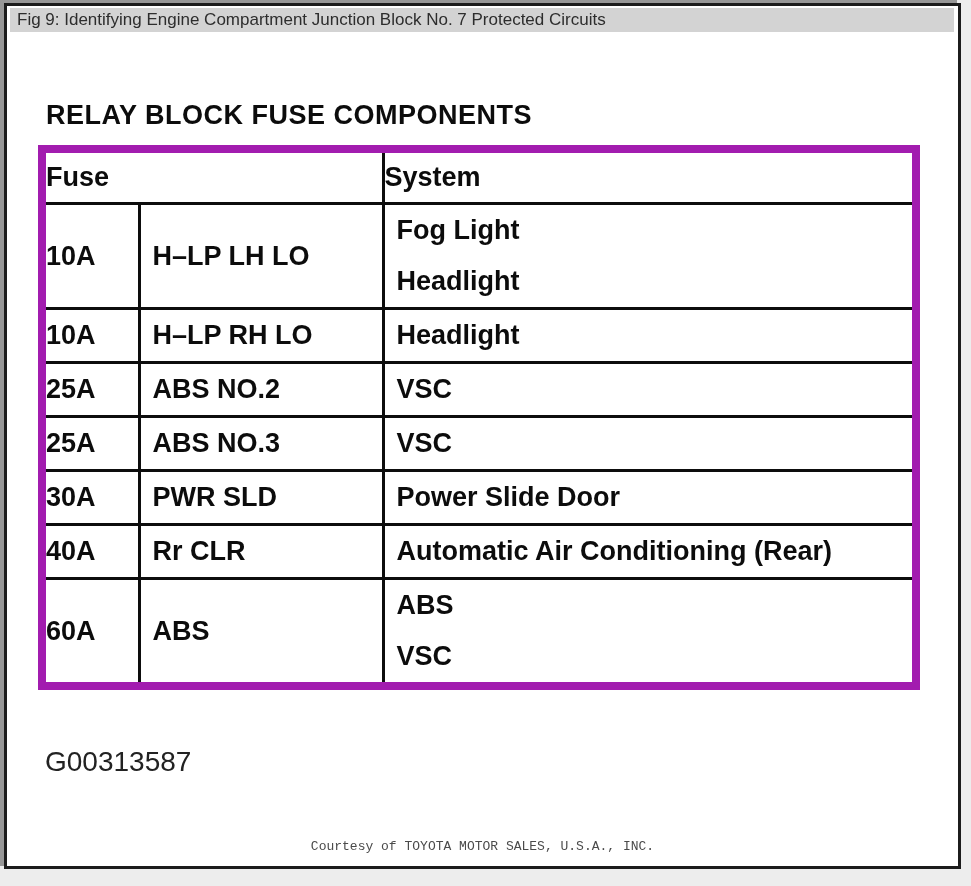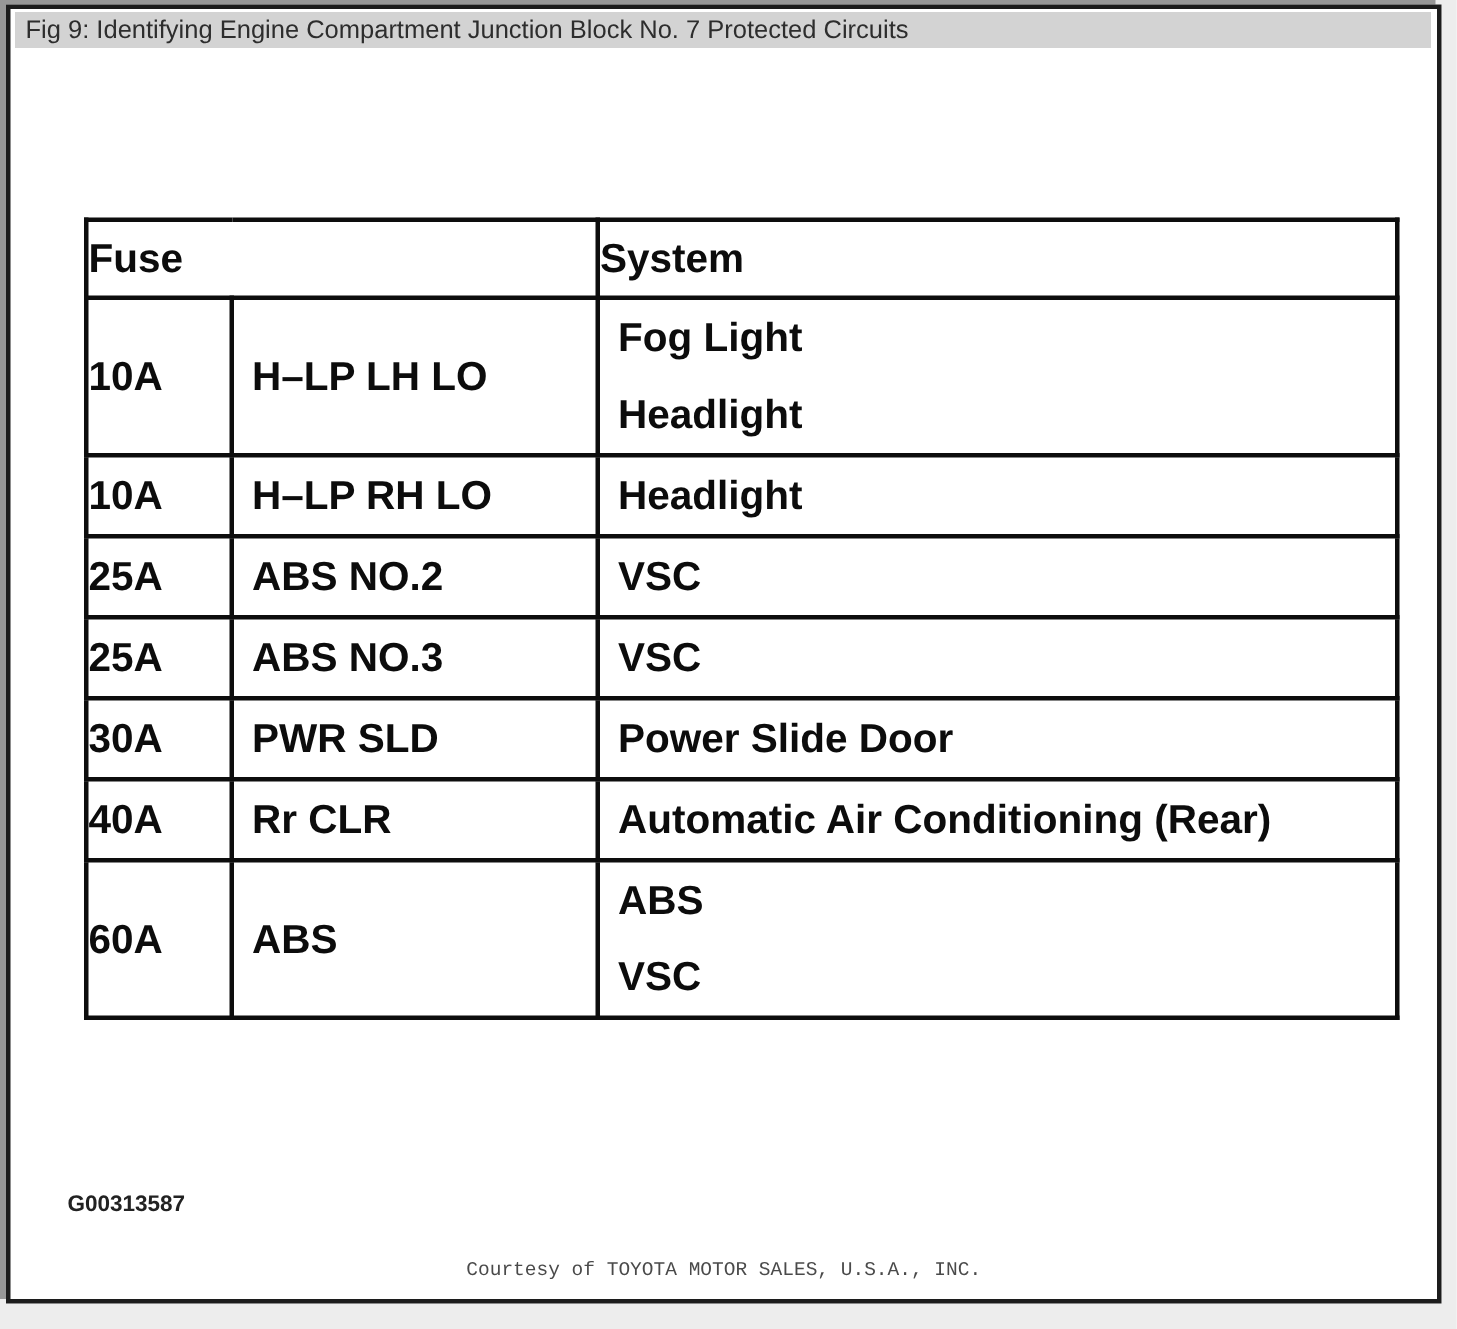--- a/index.html
+++ b/index.html
@@ -46,26 +46,26 @@
     left: 39px;
     top: 94px;
     margin: 0;
     font-size: 27px;
     font-weight: 700;
     letter-spacing: 0.5px;
     color: #0c0c0c;
   }
   table.fuse-table {
     position: absolute;
-    left: 49px;
+    left: 31px;
     top: 139px;
     width: 874px;
     border-collapse: collapse;
     table-layout: fixed;
-    border: 2px solid #a21caf;
+    border: 8px solid #a21caf;
   }
   .fuse-table th, .fuse-table td {
     border: 3px solid #0d0d0d;
     font-size: 27px;
     font-weight: 700;
     color: #0c0c0c;
     vertical-align: middle;
     padding: 0;
     overflow: hidden;
     white-space: nowrap;
@@ -76,24 +76,23 @@
   .fuse-table tbody td { height: 51px; }
   .fuse-table tbody tr.tall td { height: 102px; }
   td.amp  { text-align: left; padding-right: 10px; }
   td.name { padding-left: 12px; }
   td.sys  { padding-left: 12px; }
   td.sys .sys-line { line-height: 51px; }
   .figure-id {
     position: absolute;
     left: 38px;
     top: 740px;
-    font-size: 15px;
-    font-weight: 700;
+    font-size: 28px;
+    font-weight: 400;
     color: #222222;
-    margin-top: 48px;
   }
   .courtesy {
     position: absolute;
     left: 0;
     right: 0;
     top: 833px;
     text-align: center;
     font-size: 13px;
     color: #4a4a4a;
     font-family: Liberation Mono, monospace;
@@ -102,20 +101,21 @@
 </head>
 <body>
 
 <div class="page">
   <div class="window">
 
     <div class="caption-bar">
       <span>Fig 9: Identifying Engine Compartment Junction Block No. 7 Protected Circuits</span>
     </div>
 
+    <h1 class="fig-title">RELAY BLOCK FUSE COMPONENTS</h1>
 
     <table class="fuse-table">
       <colgroup>
         <col style="width:97px">
         <col style="width:244px">
         <col style="width:533px">
       </colgroup>
       <thead>
         <tr>
           <th colspan="2" class="th-fuse">Fuse</th>

